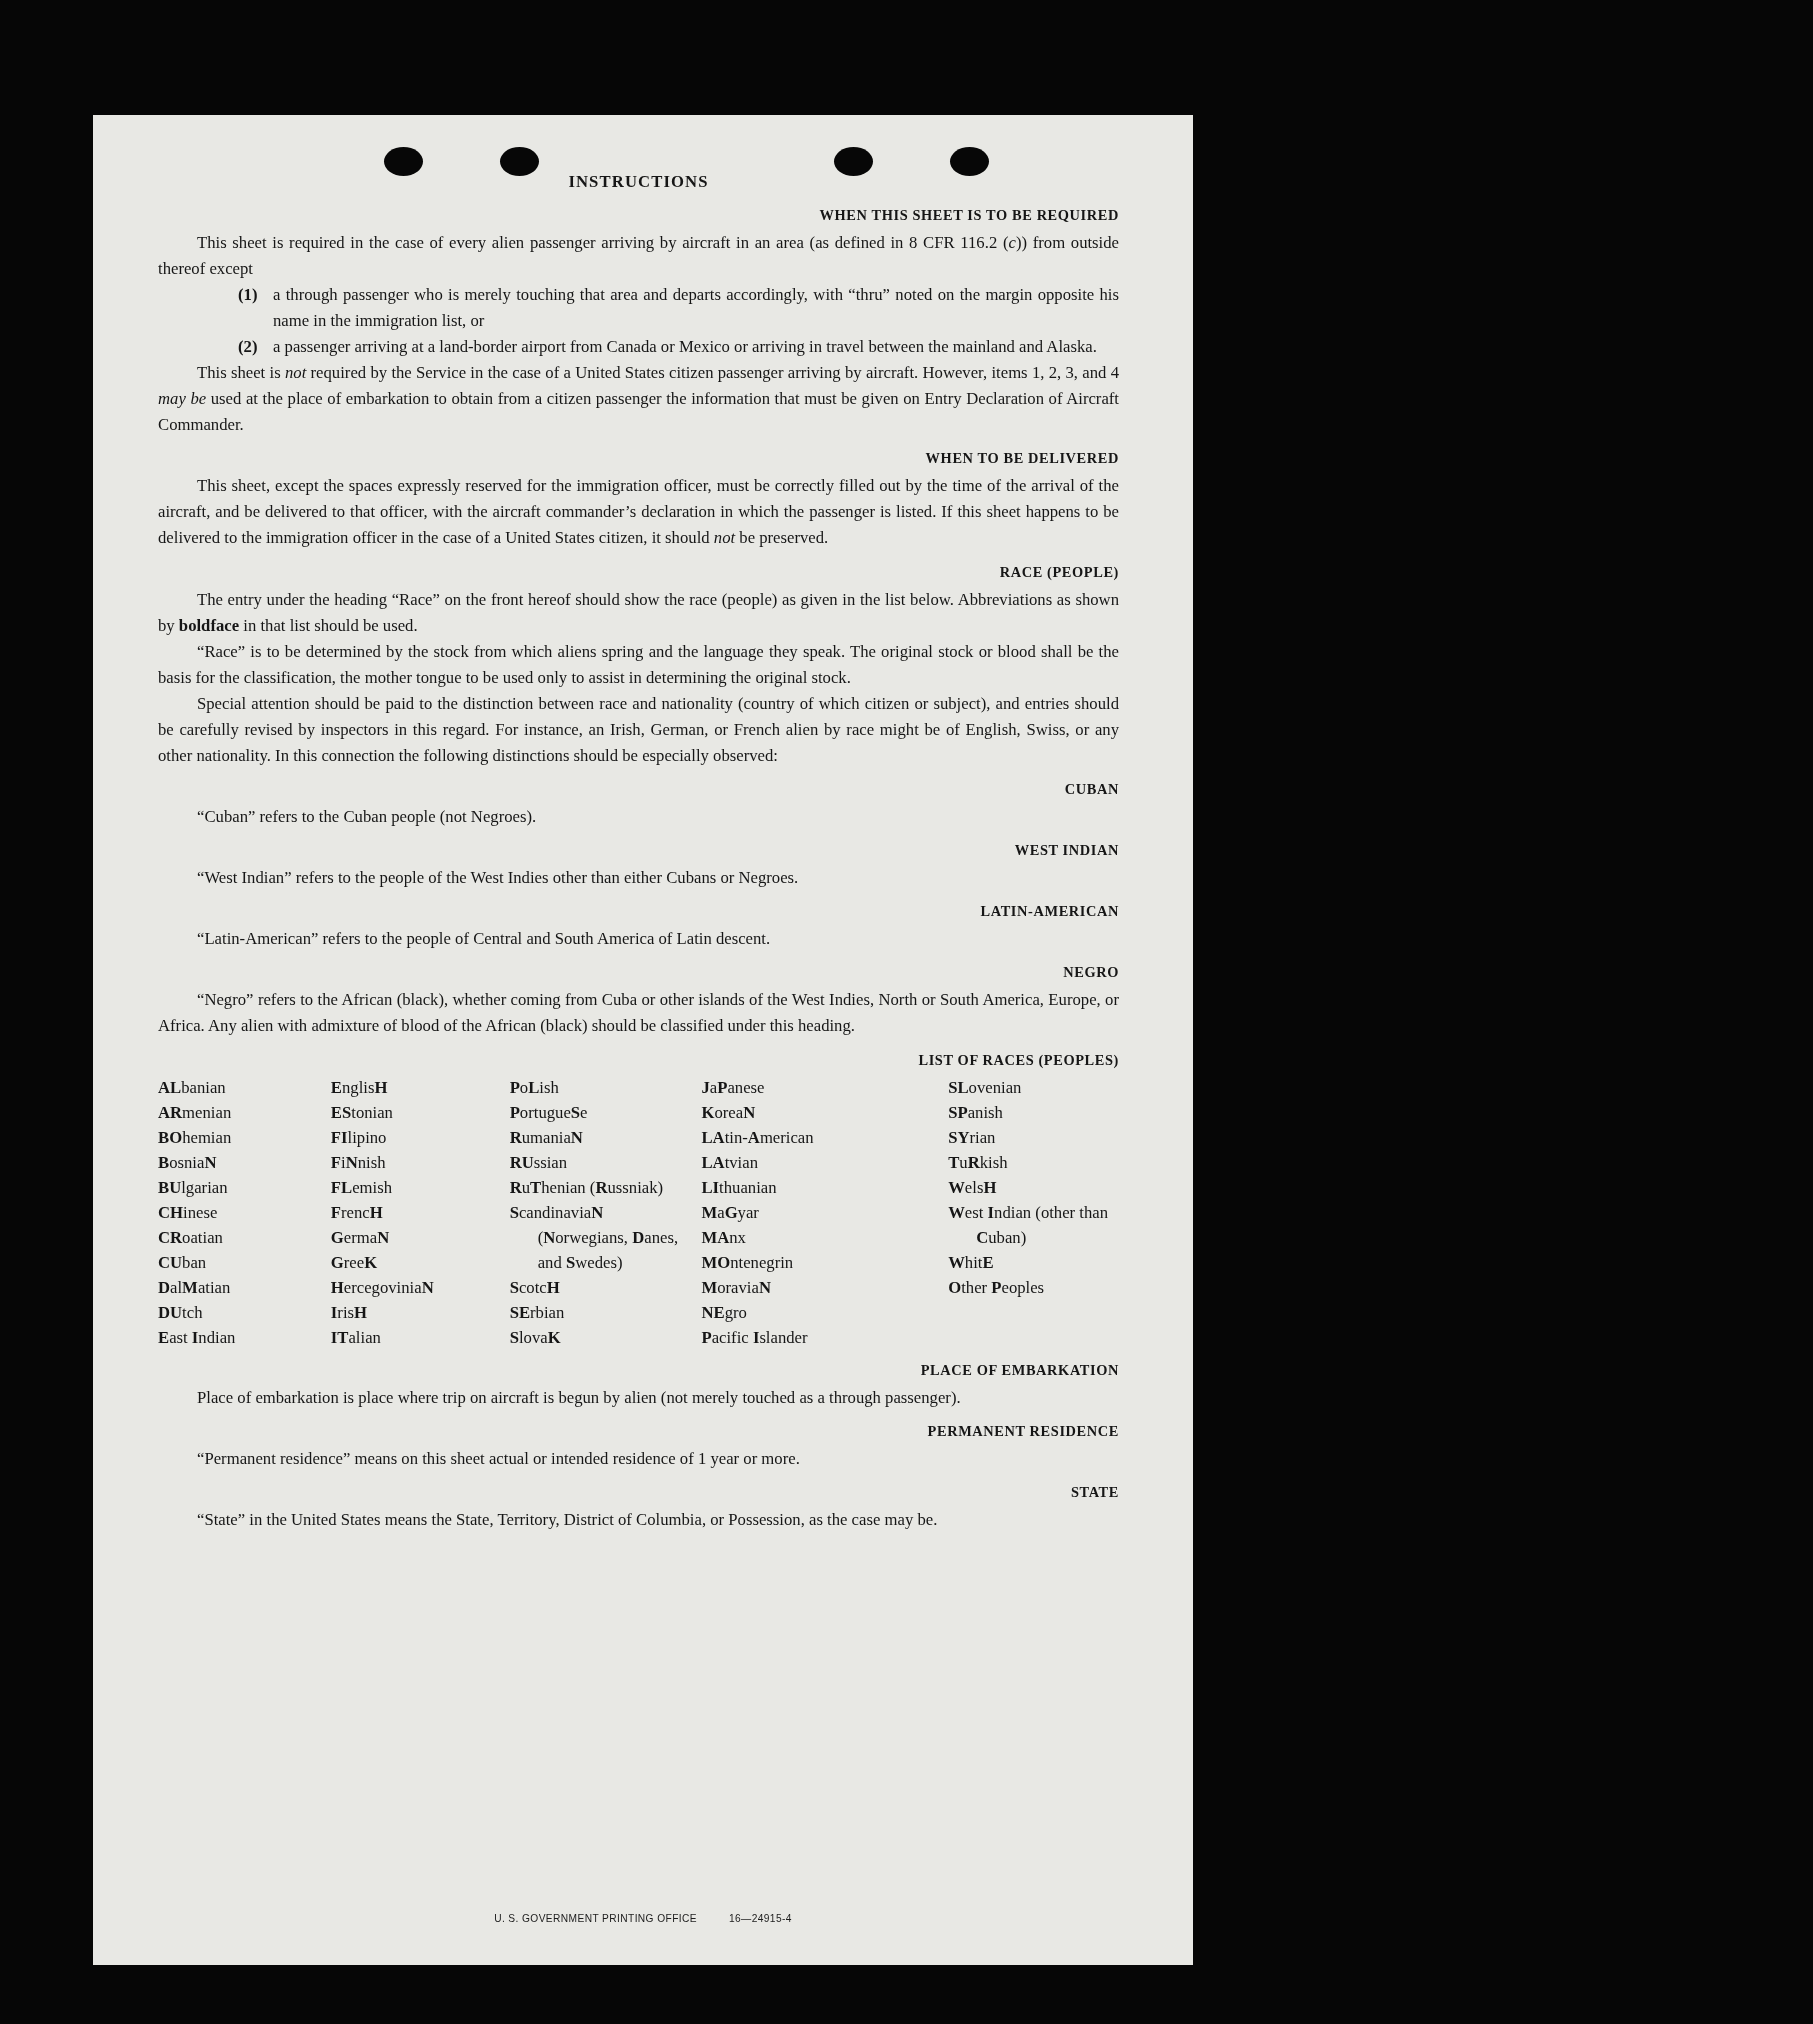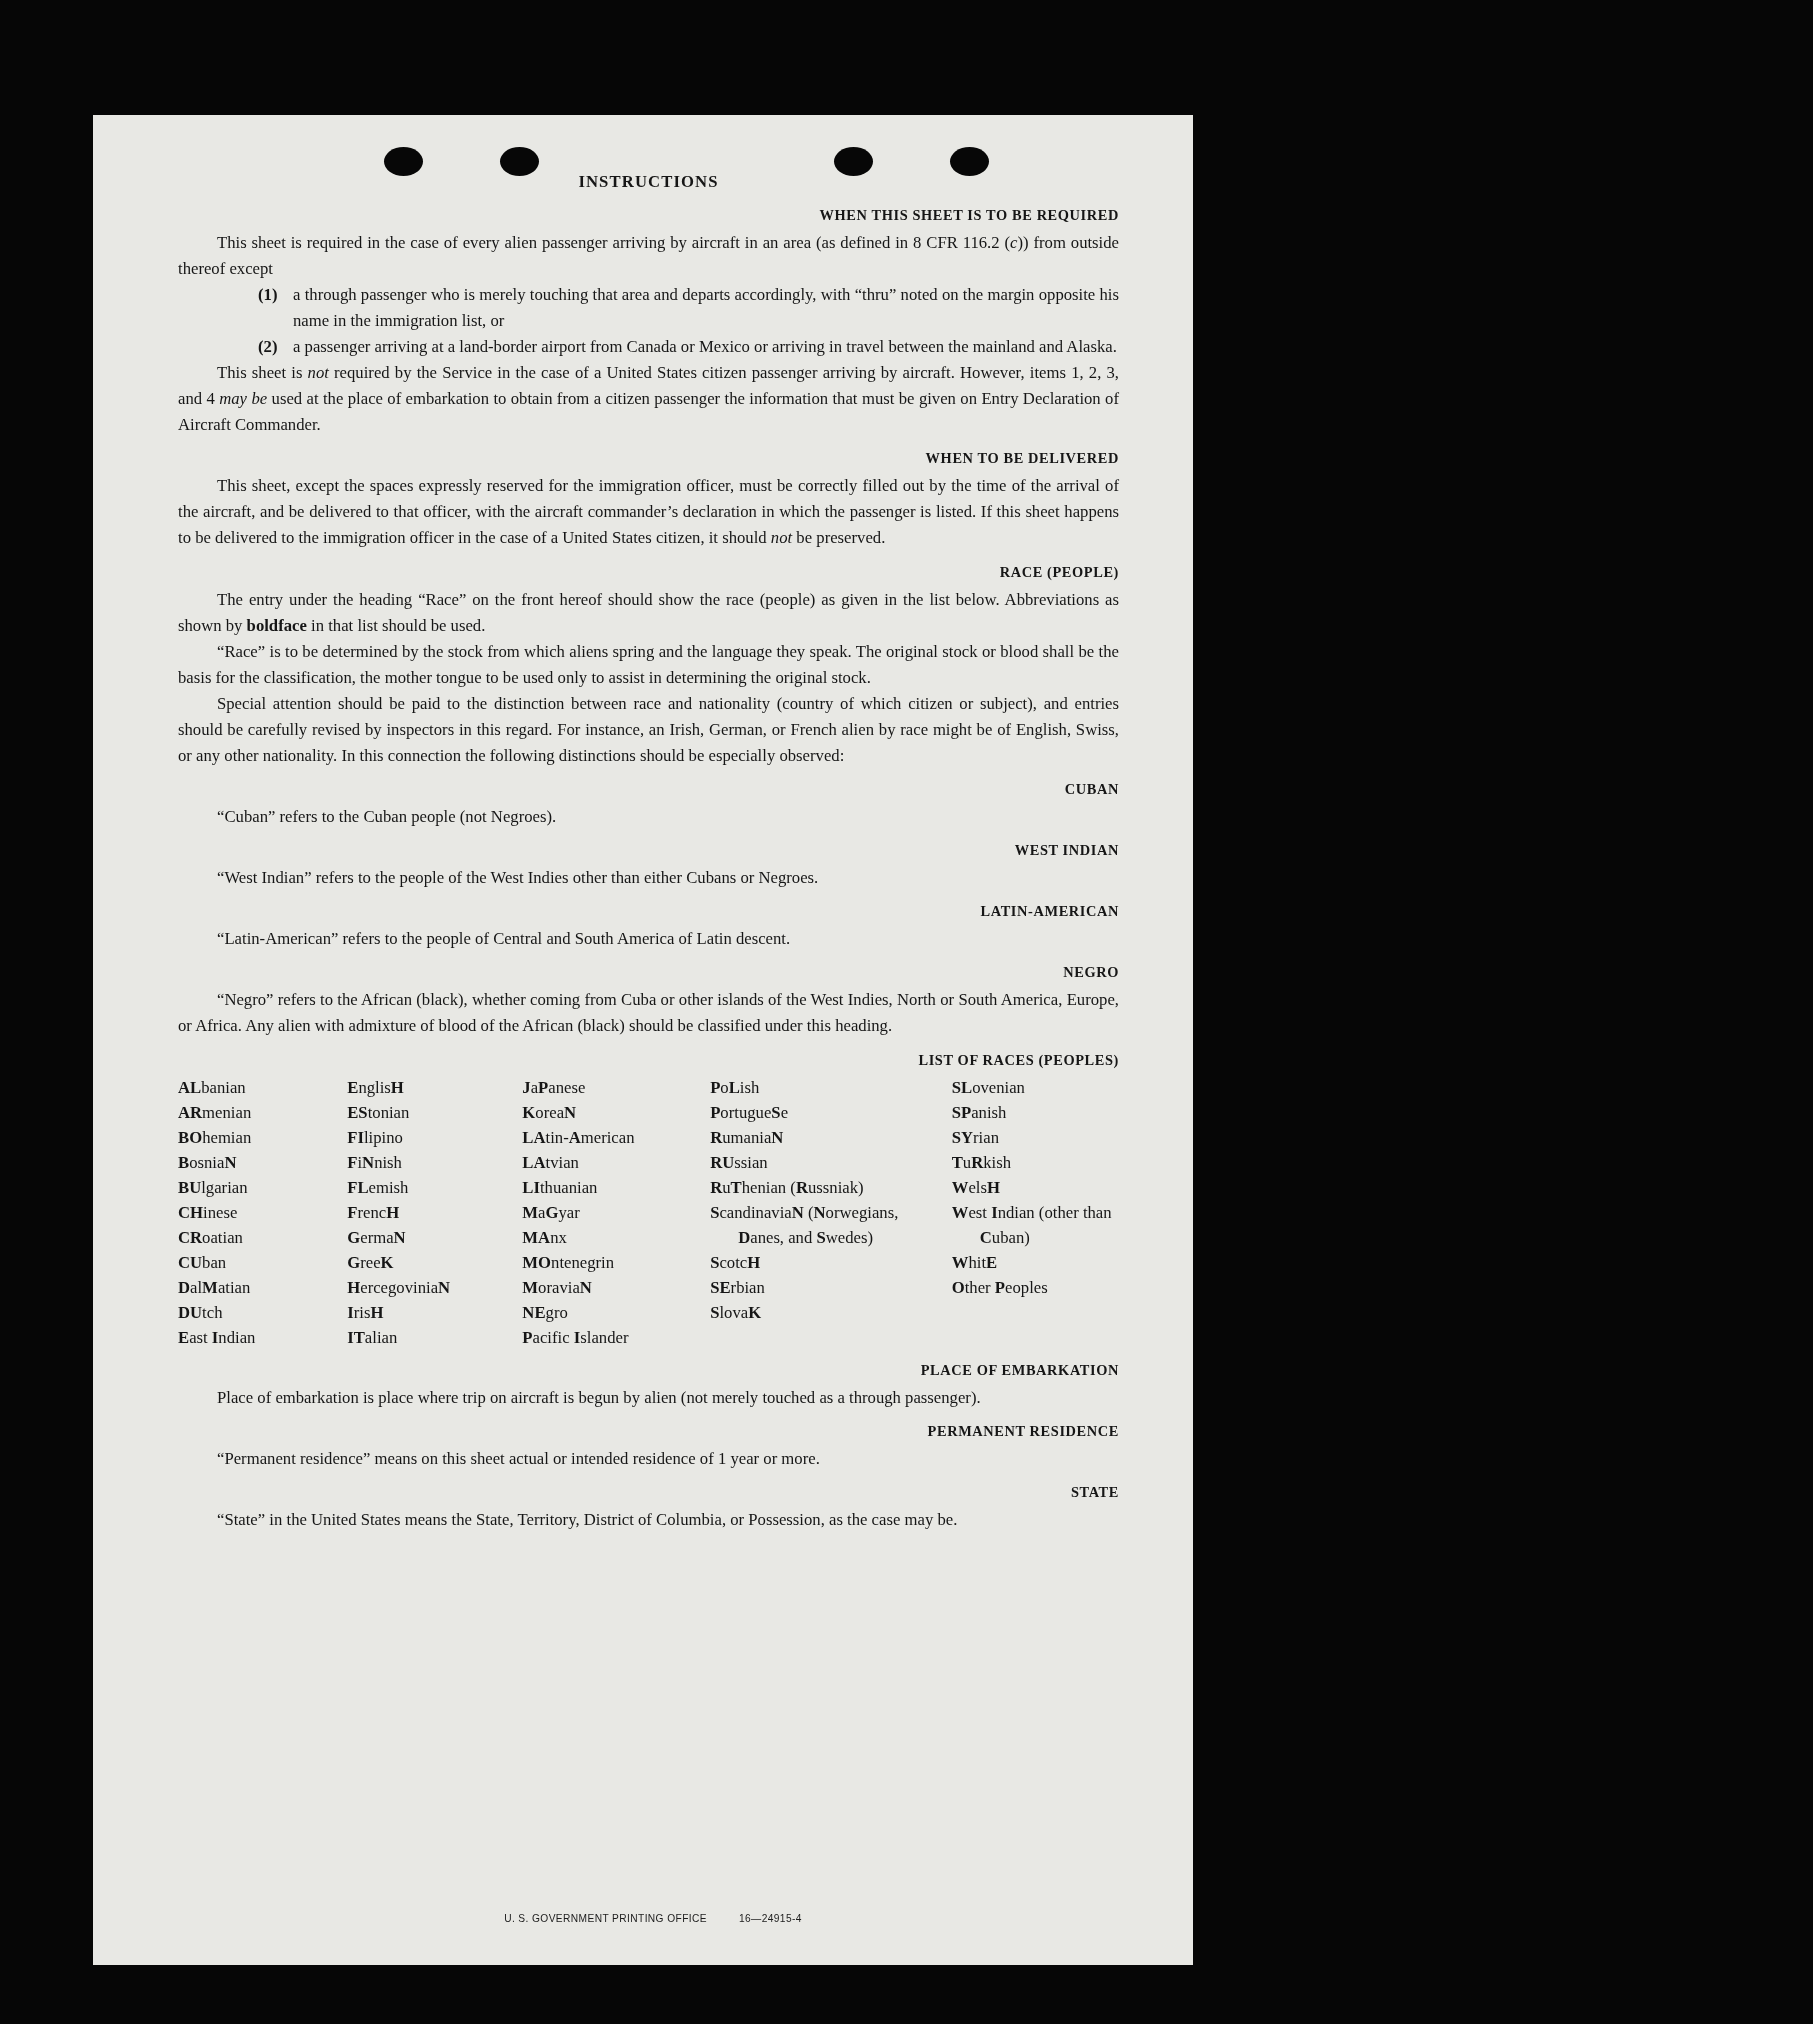--- a/index.html
+++ b/index.html
@@ -21,21 +21,20 @@
     border-radius: 50%;
     background: #070707;
   }
   .hole.h1 { left: 291px; } .hole.h2 { left: 407px; }
   .hole.h3 { left: 741px; } .hole.h4 { left: 857px; }
   .content {
     position: absolute; left: 0; top: 0; right: 0; bottom: 0;
     padding: 54px 74px 0 65px;
     font-size: 16.7px; line-height: 26px;
     text-align: justify;
-    margin-left: 20px;
   }
   .title {
     text-align: center; font-weight: bold;
     font-size: 16.7px; letter-spacing: 1.1px;
   }
   .heading {
     text-align: right; font-weight: bold;
     font-size: 14.4px; letter-spacing: 0.6px;
     line-height: 20.4px;
     margin: 10.2px 0 4.6px;
@@ -120,42 +119,42 @@
             <div class="race"><b>F</b>i<b>N</b>nish</div>
             <div class="race"><b>FL</b>emish</div>
             <div class="race"><b>F</b>renc<b>H</b></div>
             <div class="race"><b>G</b>erma<b>N</b></div>
             <div class="race"><b>G</b>ree<b>K</b></div>
             <div class="race"><b>H</b>ercegovinia<b>N</b></div>
             <div class="race"><b>I</b>ris<b>H</b></div>
             <div class="race"><b>IT</b>alian</div>
           </div>
           <div class="col">
+            <div class="race"><b>P</b>o<b>L</b>ish</div>
+            <div class="race"><b>P</b>ortugue<b>S</b>e</div>
+            <div class="race"><b>R</b>umania<b>N</b></div>
+            <div class="race"><b>RU</b>ssian</div>
+            <div class="race"><b>R</b>u<b>T</b>henian (<b>R</b>ussniak)</div>
+            <div class="race"><b>S</b>candinavia<b>N</b> (<b>N</b>orwegians, <b>D</b>anes, and <b>S</b>wedes)</div>
+            <div class="race"><b>S</b>cotc<b>H</b></div>
+            <div class="race"><b>SE</b>rbian</div>
+            <div class="race"><b>S</b>lova<b>K</b></div>
+          </div>
+          <div class="col">
             <div class="race"><b>J</b>a<b>P</b>anese</div>
             <div class="race"><b>K</b>orea<b>N</b></div>
             <div class="race"><b>LA</b>tin-<b>A</b>merican</div>
             <div class="race"><b>LA</b>tvian</div>
             <div class="race"><b>LI</b>thuanian</div>
             <div class="race"><b>M</b>a<b>G</b>yar</div>
             <div class="race"><b>MA</b>nx</div>
             <div class="race"><b>MO</b>ntenegrin</div>
             <div class="race"><b>M</b>oravia<b>N</b></div>
             <div class="race"><b>NE</b>gro</div>
             <div class="race"><b>P</b>acific <b>I</b>slander</div>
-          </div>
-          <div class="col">
-            <div class="race"><b>P</b>o<b>L</b>ish</div>
-            <div class="race"><b>P</b>ortugue<b>S</b>e</div>
-            <div class="race"><b>R</b>umania<b>N</b></div>
-            <div class="race"><b>RU</b>ssian</div>
-            <div class="race"><b>R</b>u<b>T</b>henian (<b>R</b>ussniak)</div>
-            <div class="race"><b>S</b>candinavia<b>N</b> (<b>N</b>orwegians, <b>D</b>anes, and <b>S</b>wedes)</div>
-            <div class="race"><b>S</b>cotc<b>H</b></div>
-            <div class="race"><b>SE</b>rbian</div>
-            <div class="race"><b>S</b>lova<b>K</b></div>
           </div>
           <div class="col">
             <div class="race"><b>SL</b>ovenian</div>
             <div class="race"><b>SP</b>anish</div>
             <div class="race"><b>SY</b>rian</div>
             <div class="race"><b>T</b>u<b>R</b>kish</div>
             <div class="race"><b>W</b>els<b>H</b></div>
             <div class="race"><b>W</b>est <b>I</b>ndian (other than <b>C</b>uban)</div>
             <div class="race"><b>W</b>hit<b>E</b></div>
             <div class="race"><b>O</b>ther <b>P</b>eoples</div>

